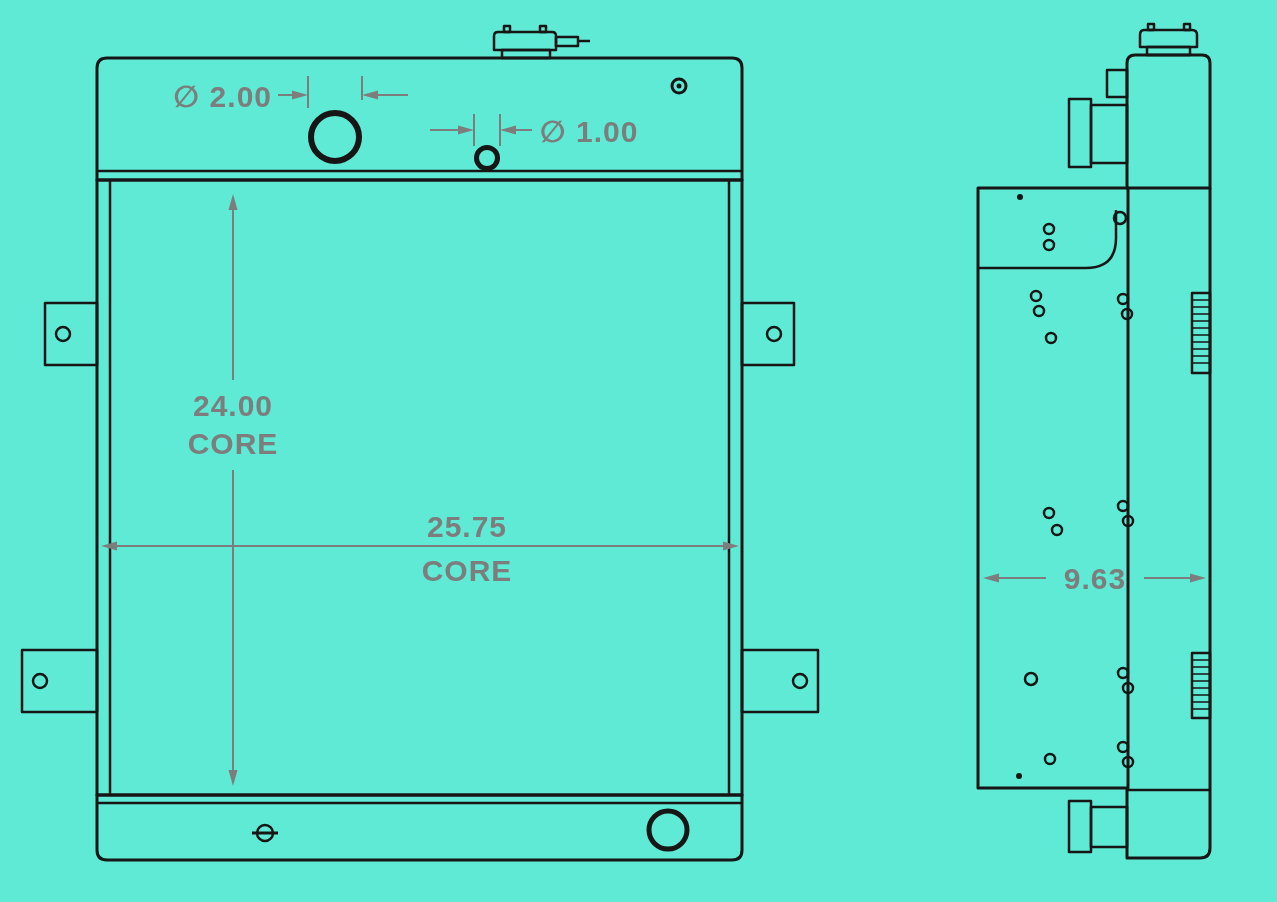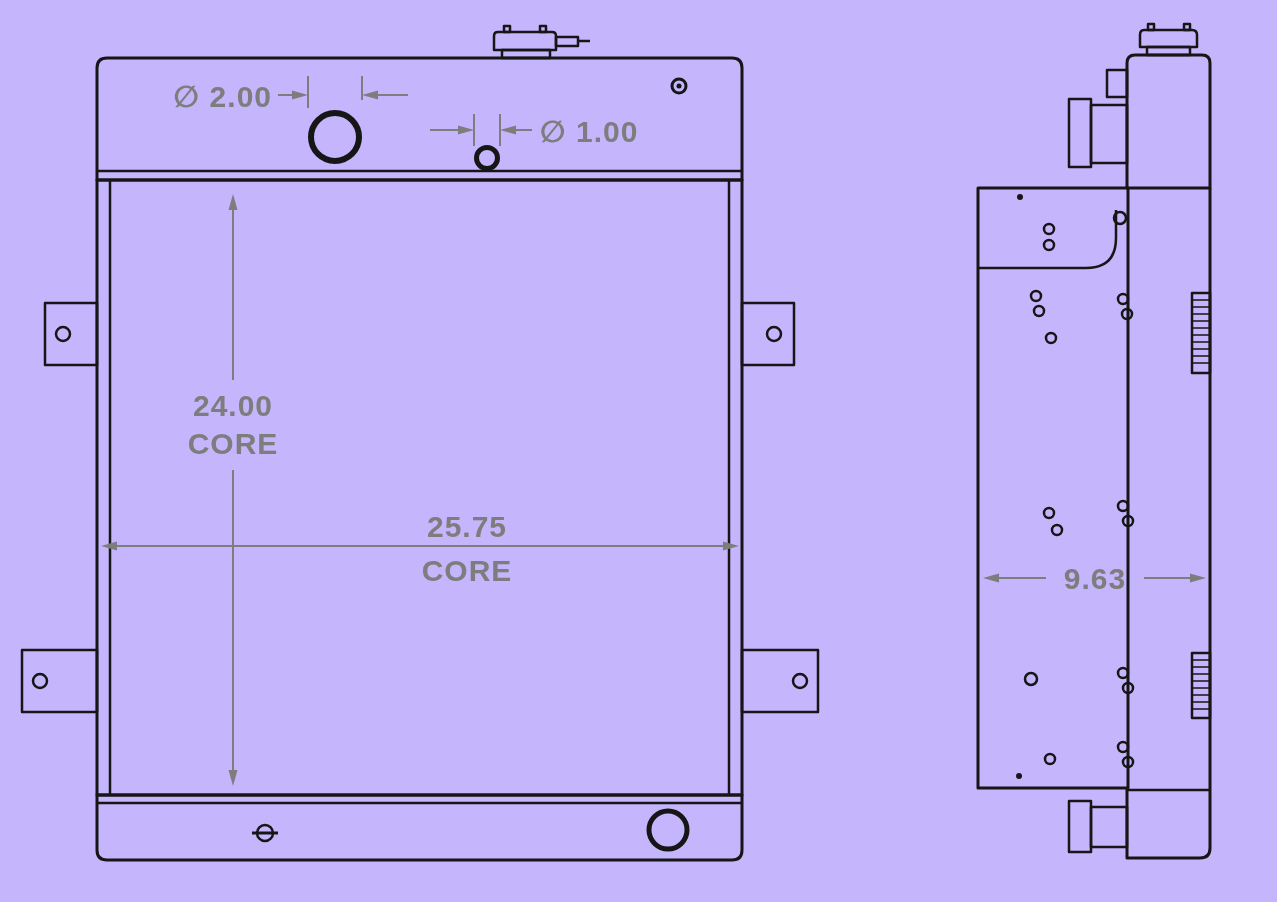--- a/index.html
+++ b/index.html
@@ -1,16 +1,16 @@
 <!DOCTYPE html>
 <html><head>
 <meta charset="utf-8">
 <style>
   html,body{margin:0;padding:0;background:#ffffff;}
-  .page{position:relative;width:1277px;height:902px;background:#c4b5fd;overflow:hidden;}
+  .page{position:relative;width:1277px;height:902px;background:#5eead4;overflow:hidden;}
   svg{display:block;}
   .ln{stroke:#161616;fill:none;stroke-width:2.5;stroke-linejoin:round;}
   .ln-heavy{stroke:#161616;fill:none;stroke-width:3;stroke-linejoin:round;}
   .ring-thick{stroke:#161616;fill:none;stroke-width:6;}
   .ring-med{stroke:#161616;fill:none;stroke-width:5;}
   .hatch{stroke:#161616;fill:none;stroke-width:1.4;}
   .dot{fill:#161616;stroke:none;}
   .dim{stroke:#7d7d7d;fill:none;stroke-width:2;}
   .dim-head{fill:#7d7d7d;stroke:none;}
   .dim-text{fill:#7d7d7d;font-family:"Liberation Sans","DejaVu Sans",sans-serif;

